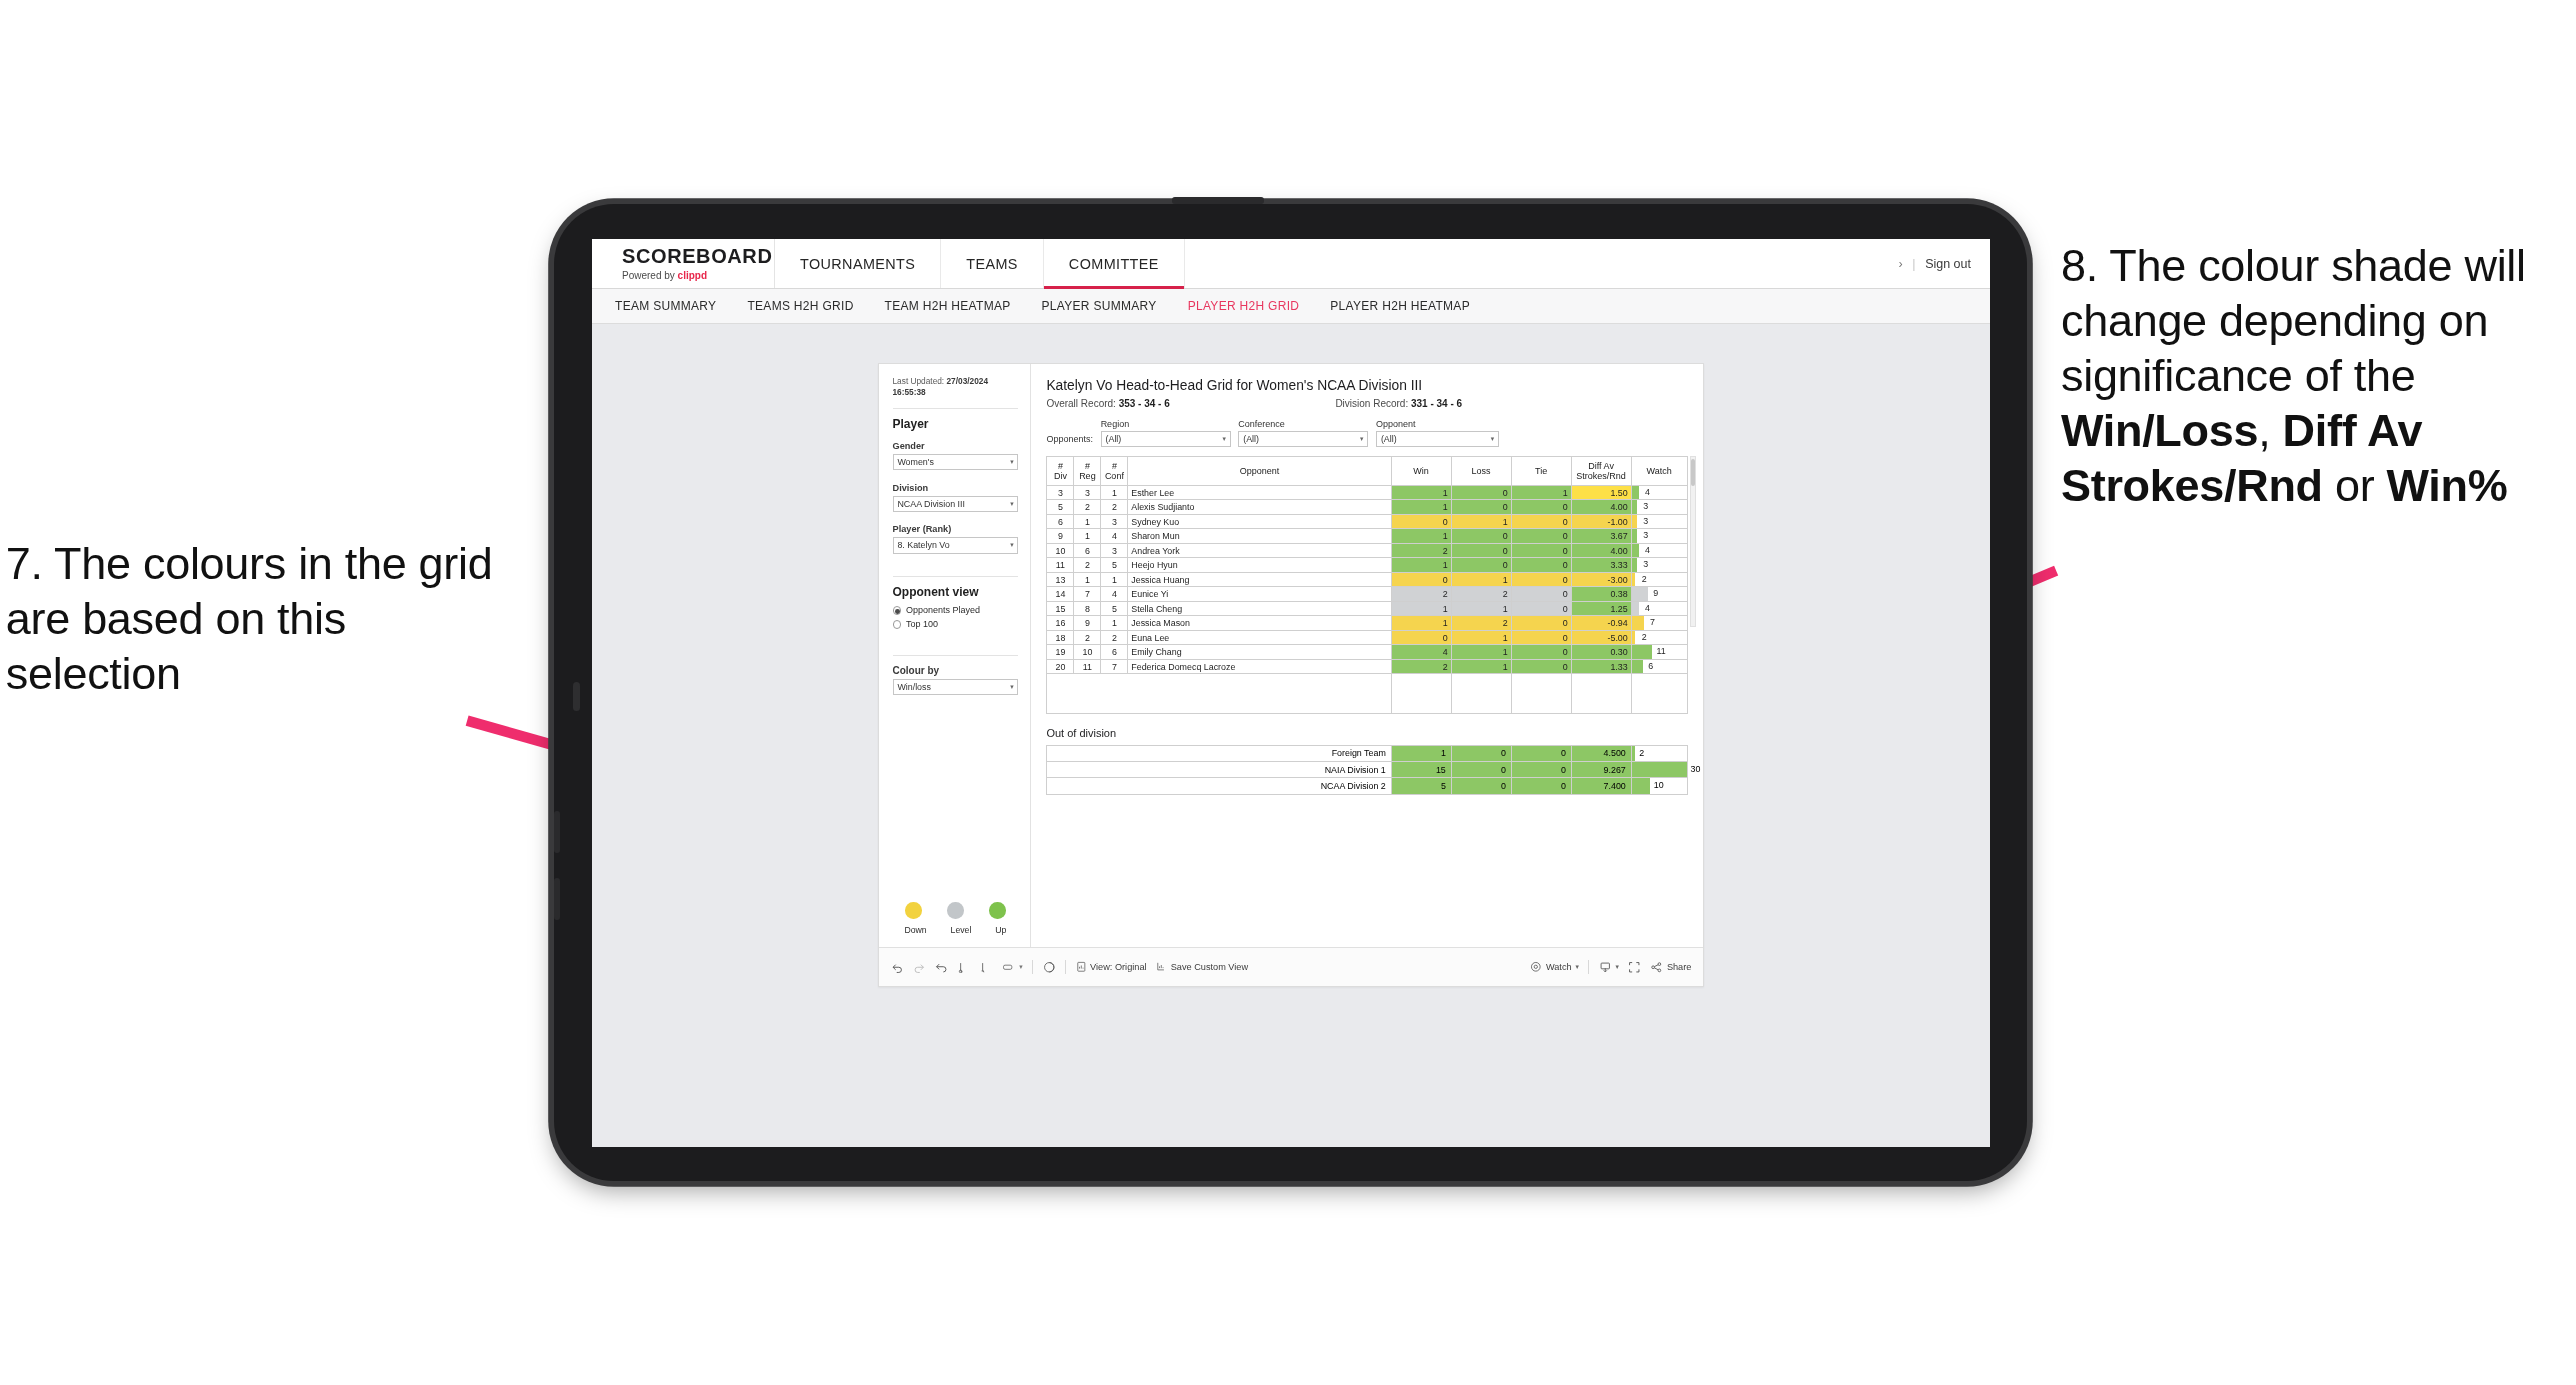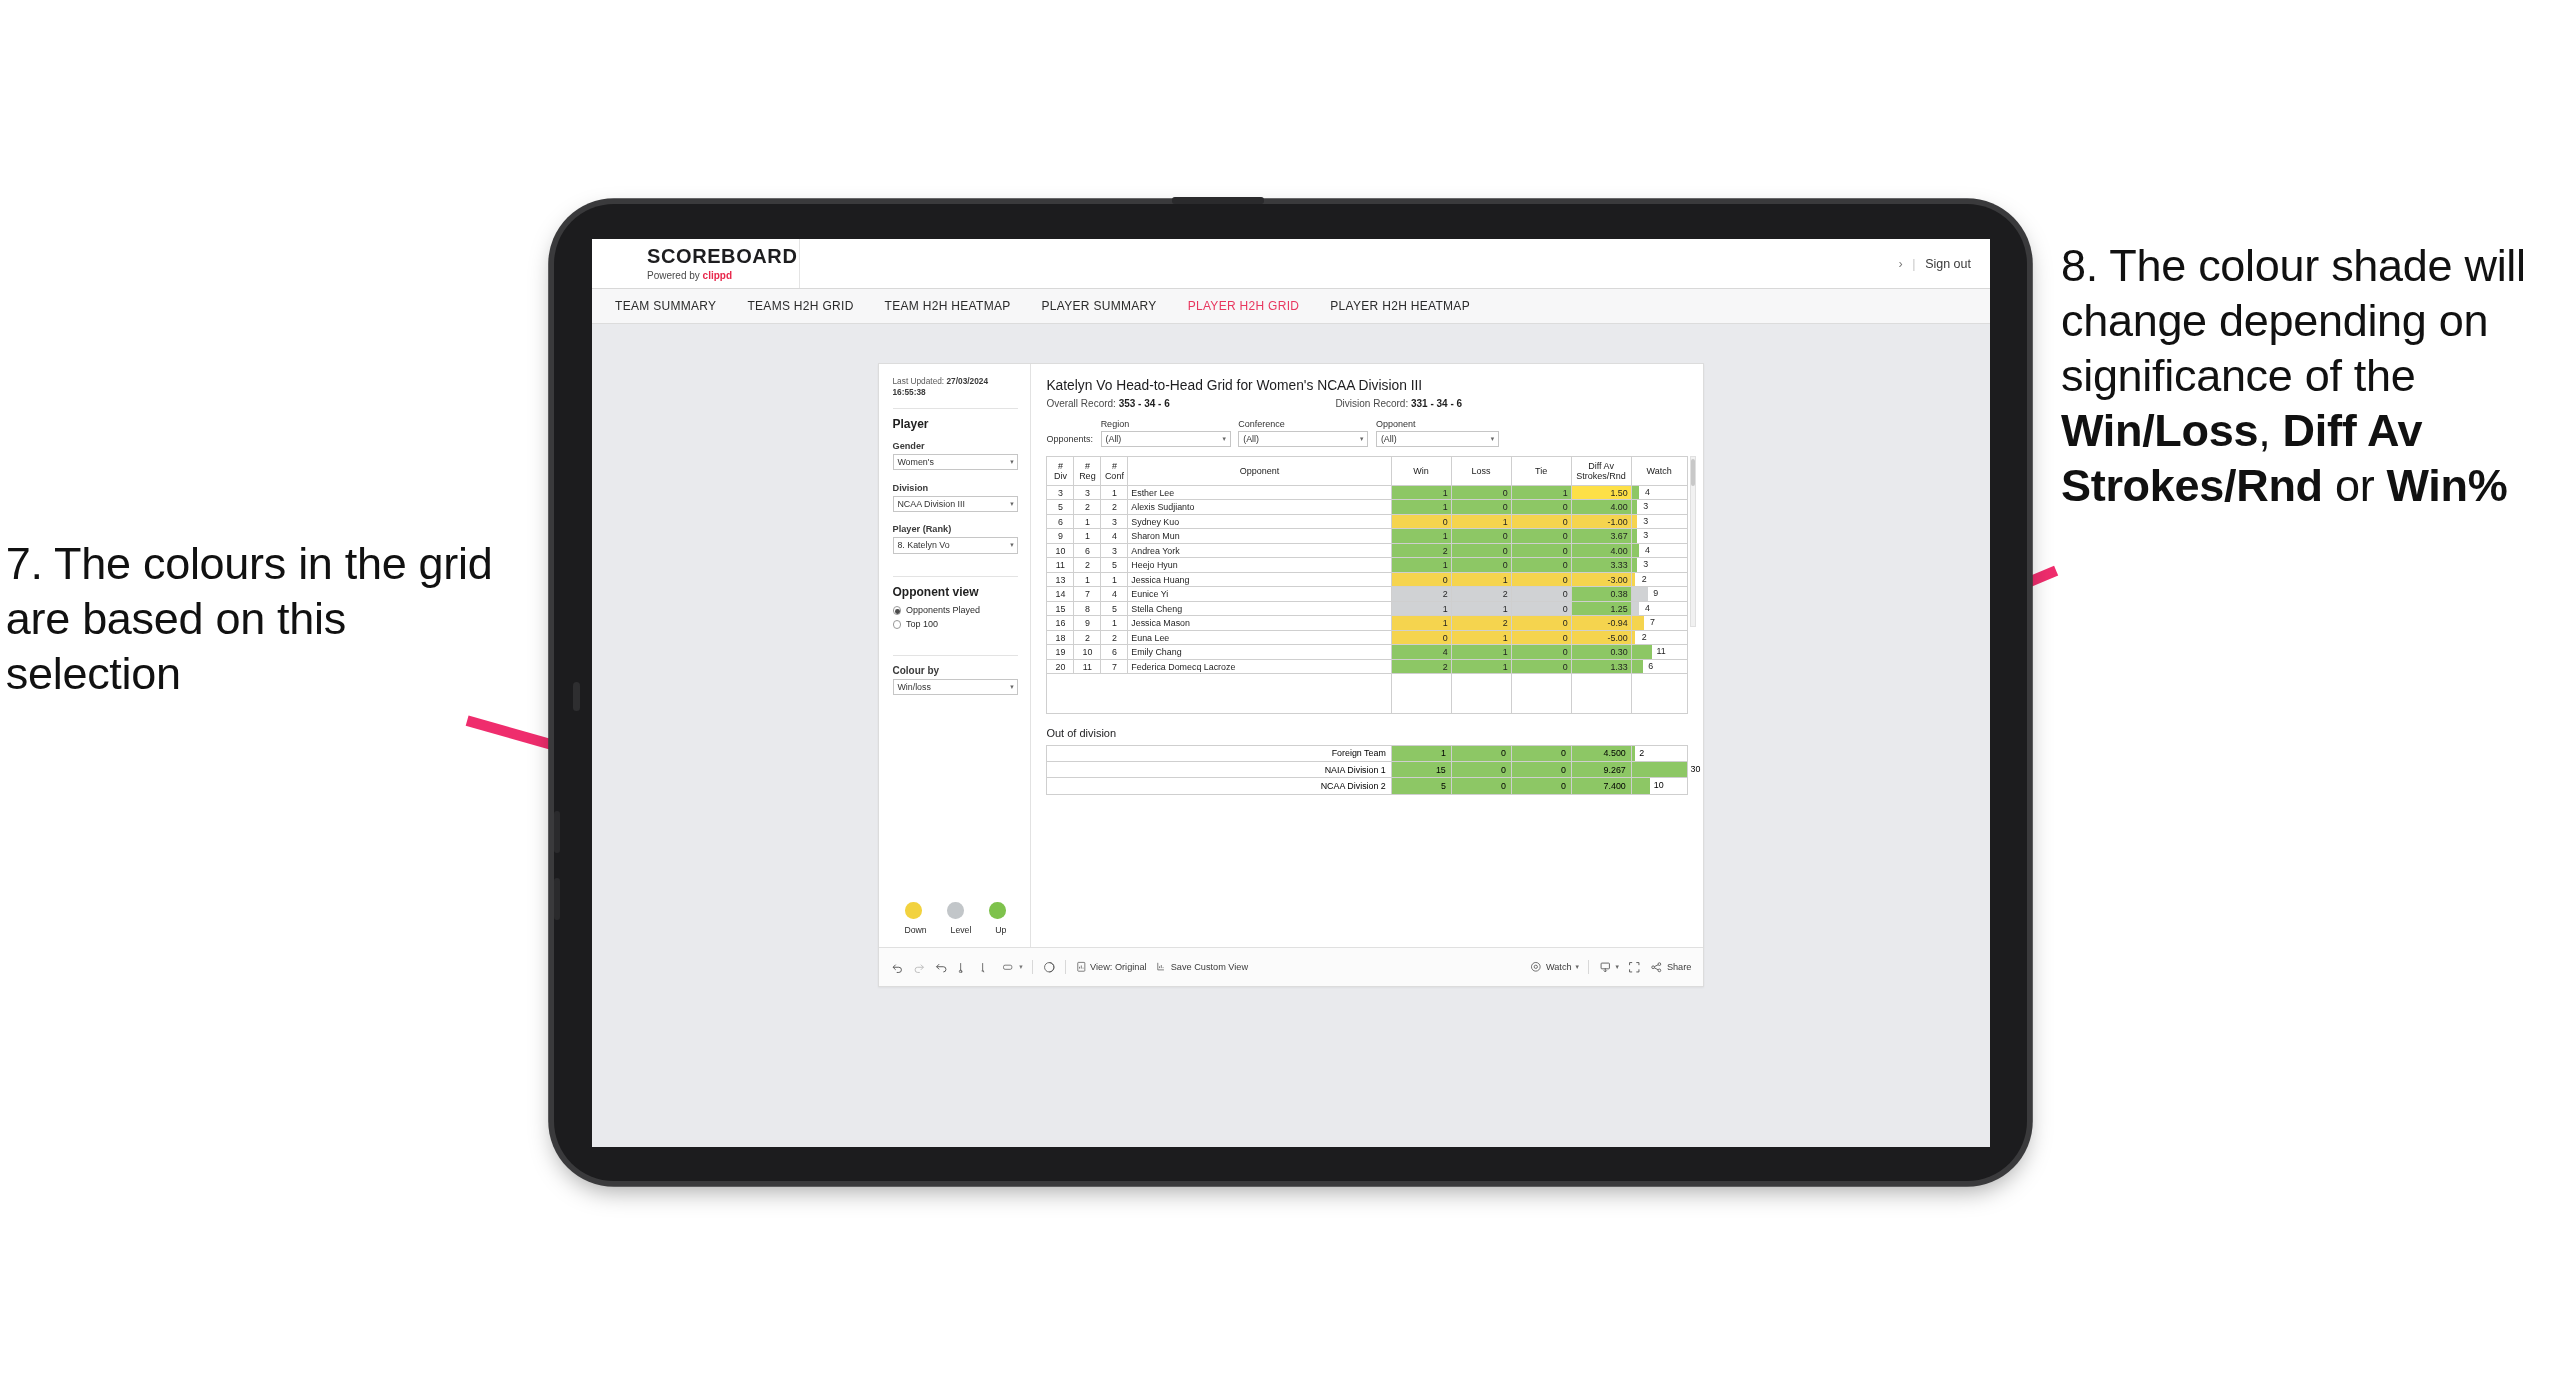--- a/index.html
+++ b/index.html
@@ -50,21 +50,21 @@
   }
 
   
   .topbar {
     position:absolute; left:0; top:0; width:1398px; height:50px;
     background:#ffffff; border-bottom:1px solid #d8d8d8;
     display:flex; align-items:stretch;
   }
   .brand {
     width: 183px; padding-left: 30px; display:flex; flex-direction:column;
-    justify-content:center; border-right:1px solid #e4e4e4;margin-left:25px;
+    justify-content:center; border-right:1px solid #e4e4e4;
   }
   .brand-title {
     font-size: 20px; font-weight: 800; letter-spacing: 0.6px;
     color:#1d1d1f; font-family:"Liberation Sans", sans-serif; line-height:1;
   }
   .brand-sub { font-size: 10px; color:#4a4a4a; margin-top:3.9px; }
   .brand-sub .clippd { color:#e8274b; font-weight:700; }
 
   .topnav { display:flex; align-items:stretch; }
   .topnav .tn {
@@ -223,20 +223,31 @@
     <div class="tb-btn" id="btn3"></div>
 
     <div id="screen">
 
       <div class="topbar">
         <div class="brand">
           <div class="brand-title">SCOREBOARD</div>
           <div class="brand-sub">
             <span>Powered by </span><span class="clippd">clippd</span>
           </div>
+        </div>
+        <div class="topnav">
+          <div class="tn">
+              <span>TOURNAMENTS</span>
+            </div>
+          <div class="tn">
+              <span>TEAMS</span>
+            </div>
+          <div class="tn active">
+              <span>COMMITTEE</span>
+            </div>
         </div>
         <div class="topbar-right">
           <span class="chev-right">›</span>
           <span class="divider-v">|</span>
           <span>Sign out</span>
         </div>
       </div>
 
       <div class="subnav">
         <div class="sn">TEAM SUMMARY</div>

